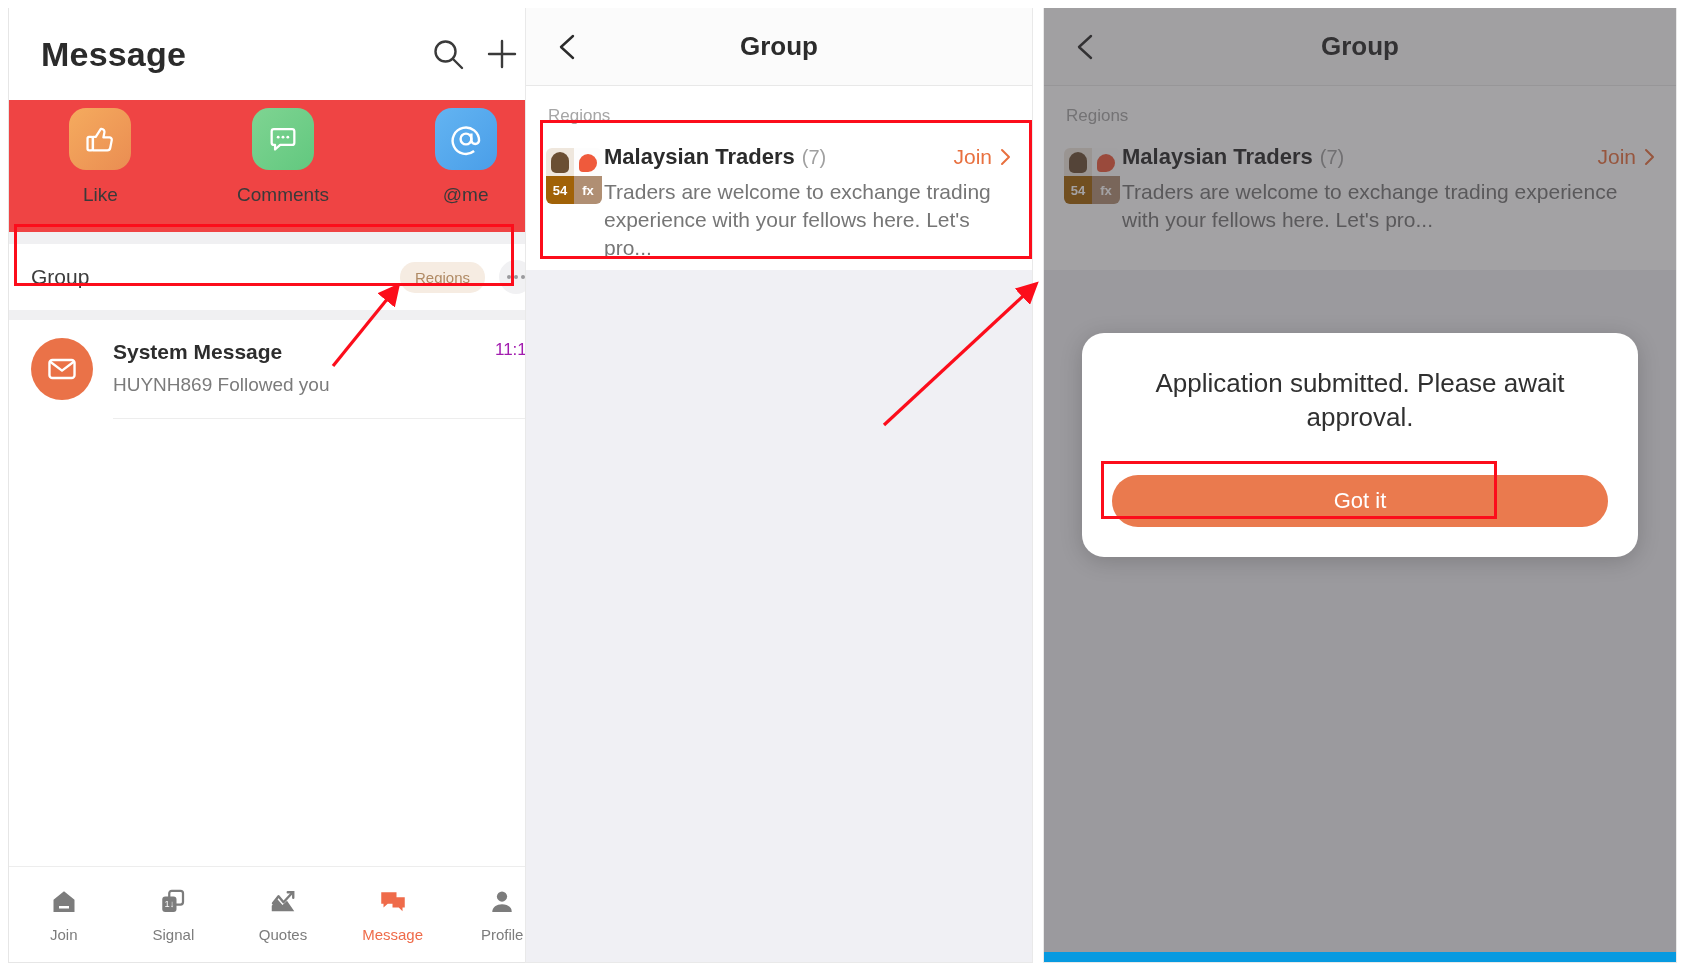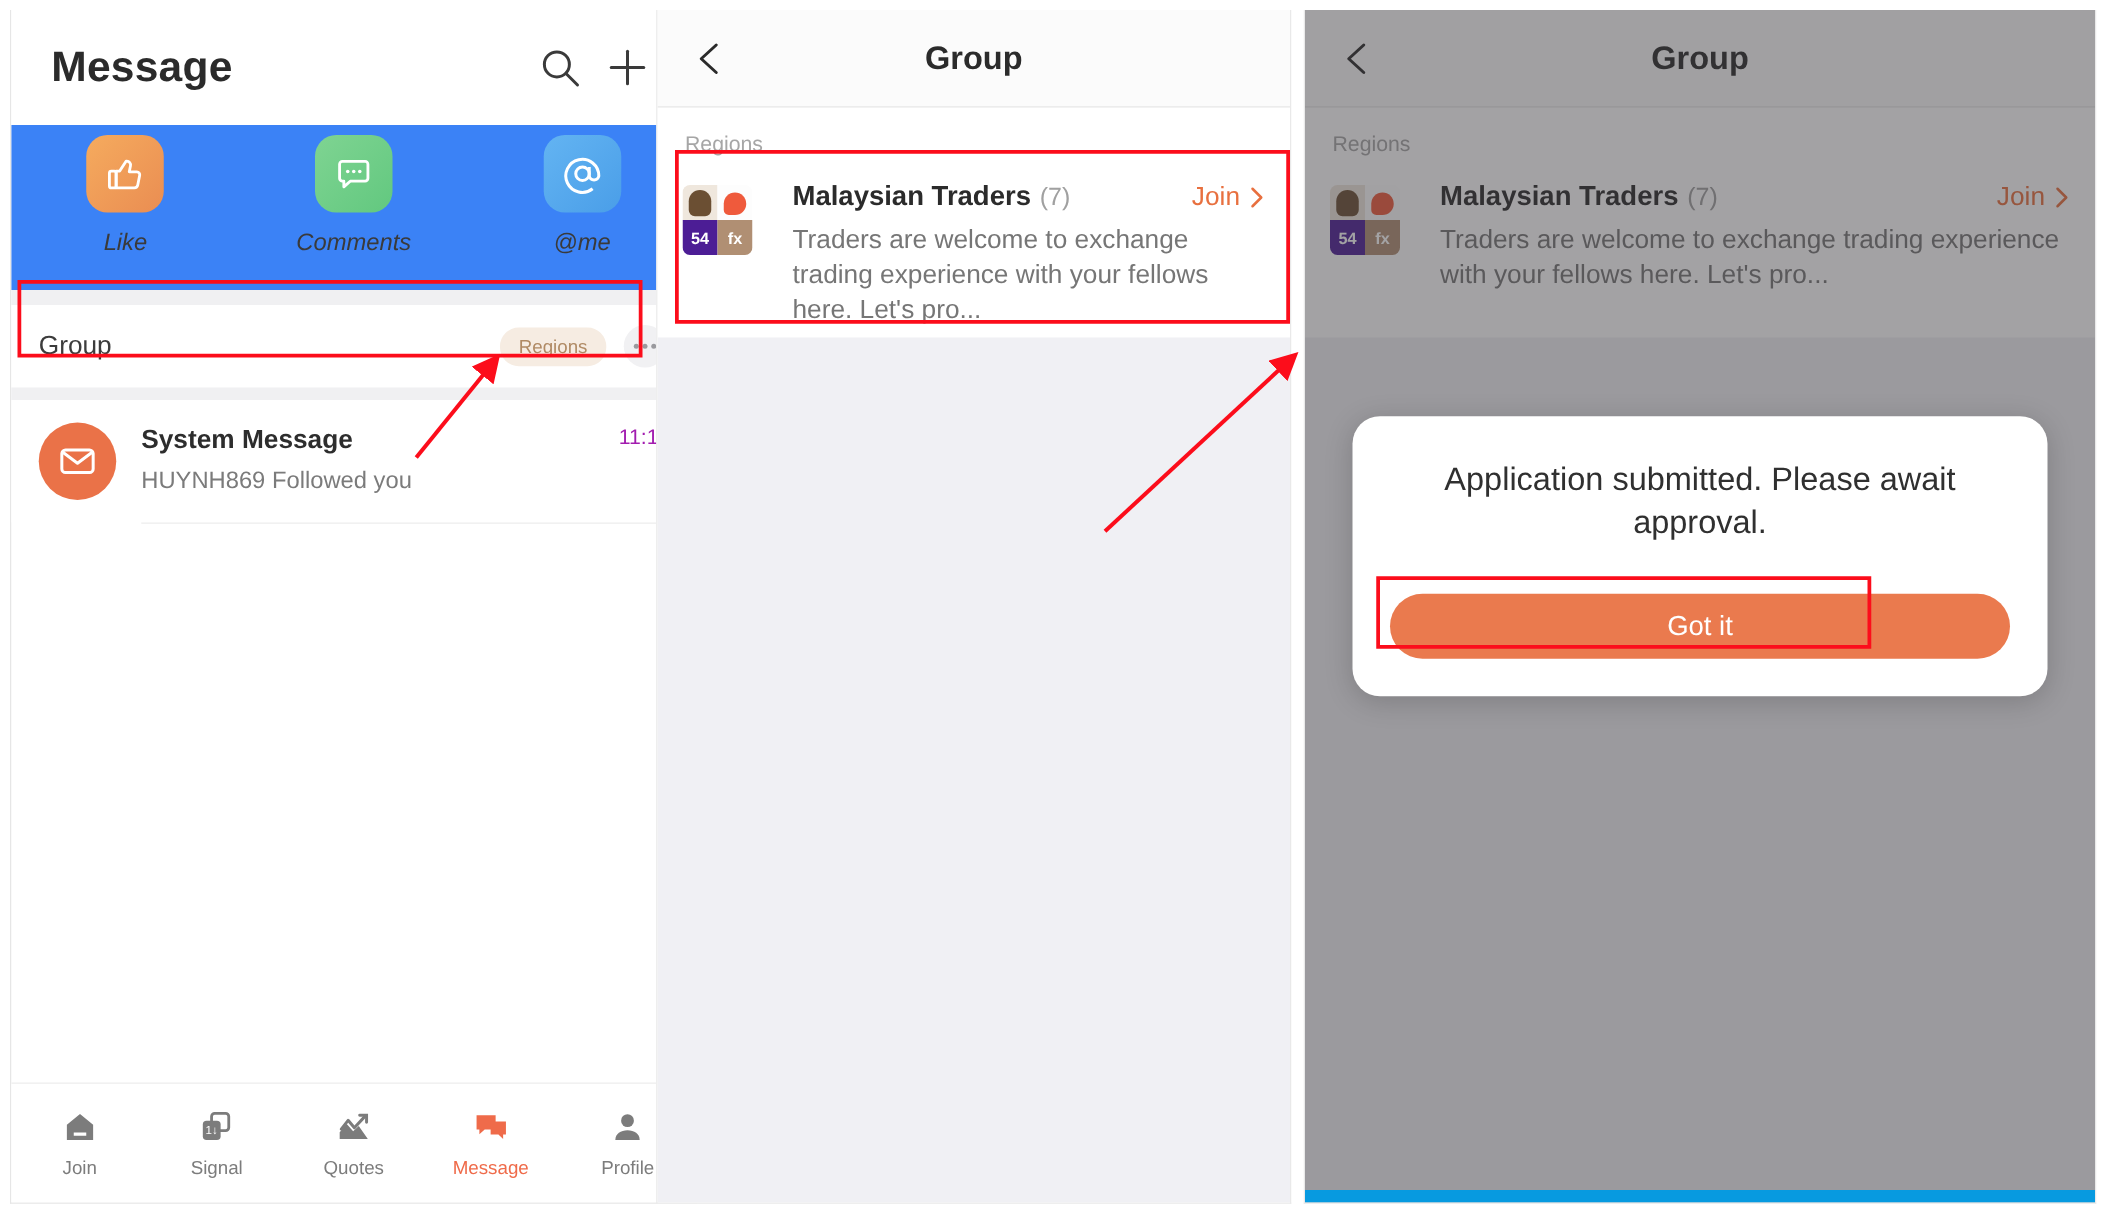--- a/index.html
+++ b/index.html
@@ -35,21 +35,21 @@
     background: #fff;
   }
   .p1-title {
     font-size: 34px; font-weight: 700; color: #2b2b2b;
     letter-spacing: .2px; flex: 1;
   }
   .hdr-icon { width: 54px; height: 54px; display:flex; align-items:center; justify-content:center; }
   .hdr-icon svg { display:block; }
 
   .shortcuts {
-    display: flex; padding: 8px 0 26px 0; background:#3b82f6;font-style:italic;
+    display: flex; padding: 8px 0 26px 0; background:#ef4444;
   }
   .shortcut { flex: 1; display: flex; flex-direction: column; align-items: center; }
   .tile {
     width: 62px; height: 62px; border-radius: 17px;
     display: flex; align-items: center; justify-content: center;
   }
   .tile-like     { background: linear-gradient(135deg,#f5ab5e 0%, #ea8d52 100%); }
   .tile-comments { background: linear-gradient(135deg,#7fd492 0%, #62c87f 100%); }
   .tile-atme     { background: linear-gradient(135deg,#63b4f2 0%, #4a9ee8 100%); }
   .shortcut-label {
@@ -123,36 +123,36 @@
   }
   .gc-avatar {
     width: 56px; height: 56px; border-radius: 6px;
     flex: none; overflow: hidden; position: relative;
     display: grid; grid-template-columns: 1fr 1fr; grid-template-rows: 1fr 1fr;
     margin-top: 4px;
   }
   .gq { width: 100%; height: 100%; position: relative; }
   .gq1 { background: #efe7dd; }
   .gq2 { background: #fdfdfd; }
-  .gq3 { background: #4c1d95; }
+  .gq3 { background: #a16207; }
   .gq4 { background: #b08f73; text-decoration: underline; }
   .gq3 span, .gq4 span {
     position:absolute; inset:0; display:flex; align-items:center; justify-content:center;
     color:#fff; font-size:13px; font-weight:600;
   }
   .gq1::after{
     content:""; position:absolute; left:5px; top:4px; width:18px;height:21px;
     background:#6b4f33; border-radius:9px 9px 5px 5px;
   }
   .gq2::after{
     content:""; position:absolute; left:5px; top:6px; width:18px;height:18px;
     background:#ef5a3c;
     border-radius: 50% 50% 50% 4px;
   }
-  .gc-body { flex: 1; margin-left: 32px; }
+  .gc-body { flex: 1; margin-left: 2px; }
   .gc-line1 { display: flex; align-items: baseline; }
   .gc-name { font-size: 22px; font-weight: 700; color: #2b2b2b; }
   .gc-count { font-size: 20px; color: #a0a0a0; margin-left: 7px; flex:1; }
   .gc-join { font-size: 21px; color: #e8703f; display:flex; align-items:center; gap:6px;}
   .gc-desc { font-size: 21px; color: #767676; line-height: 1.33; margin-top: 8px; }
 
   .p2-fill { background: #f0f0f4; position:absolute; left:0; right:0; bottom:0; }
 
   
   .dim-overlay {

